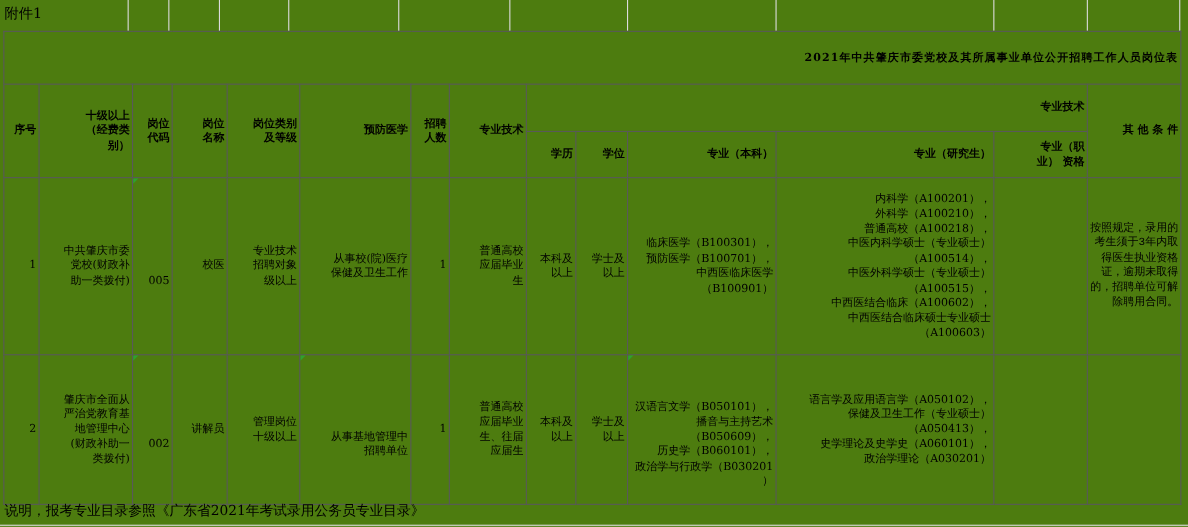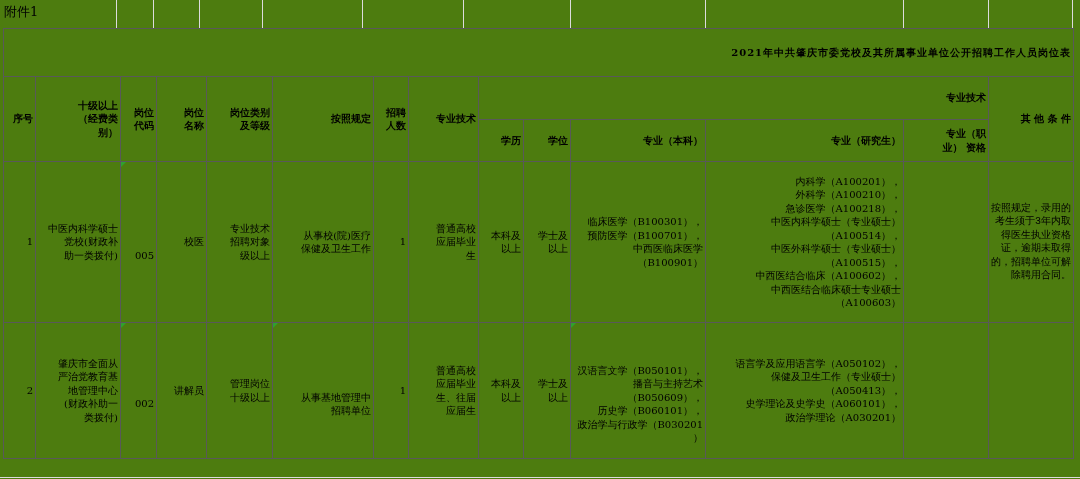--- a/index.html
+++ b/index.html
@@ -78,38 +78,38 @@
         <td class="hd" rowspan="2">序号</td>
         <td class="hd" rowspan="2">十级以上
 （经费类
 别）</td>
         <td class="hd" rowspan="2">岗位
 代码</td>
         <td class="hd" rowspan="2">岗位
 名称</td>
         <td class="hd" rowspan="2">岗位类别
 及等级</td>
-        <td class="hd" rowspan="2">按照规定</td>
+        <td class="hd" rowspan="2">预防医学</td>
         <td class="hd" rowspan="2">招聘
 人数</td>
         <td class="hd" rowspan="2">专业技术</td>
         <td class="hd" colspan="5">专业技术</td>
         <td class="hd" rowspan="2">其 他 条 件</td>
       </tr>
       <tr class="h2">
         <td class="hd">学历</td>
         <td class="hd">学位</td>
         <td class="hd">专业（本科）</td>
         <td class="hd">专业（研究生）</td>
         <td class="hd">专业（职
 业） 资格</td>
       </tr>
       <tr class="r1">
         <td>1</td>
-        <td>中医内科学硕士
+        <td>中共肇庆市委
 党校(财政补
 助一类拨付)</td>
         <td>
           <span class="gt"></span>
           <span>005</span>
         </td>
         <td>校医</td>
         <td>专业技术
 招聘对象
 级以上</td>
@@ -121,21 +121,21 @@
 生</td>
         <td>本科及
 以上</td>
         <td>学士及
 以上</td>
         <td class="mj">临床医学（B100301），
 预防医学（B100701），
 中西医临床医学（B100901）</td>
         <td class="mj">内科学（A100201），
 外科学（A100210），
-急诊医学（A100218），
+普通高校（A100218），
 中医内科学硕士（专业硕士）（A100514），
 中医外科学硕士（专业硕士）（A100515），
 中西医结合临床（A100602），
 中西医结合临床硕士专业硕士（A100603）</td>
         <td></td>
         <td class="other">按照规定，录用的考生须于3年内取得医生执业资格证，逾期未取得的，招聘单位可解除聘用合同。</td>
       </tr>
       <tr class="r2">
         <td>2</td>
         <td>肇庆市全面从
@@ -174,13 +174,14 @@
         <td class="mj">语言学及应用语言学（A050102），
 保健及卫生工作（专业硕士）（A050413），
 史学理论及史学史（A060101），
 政治学理论（A030201）</td>
         <td></td>
         <td></td>
       </tr>
     </tbody>
   </table>
 
+  <div class="note">说明，报考专业目录参照《广东省2021年考试录用公务员专业目录》</div>
 </div>
 
 </body></html>

